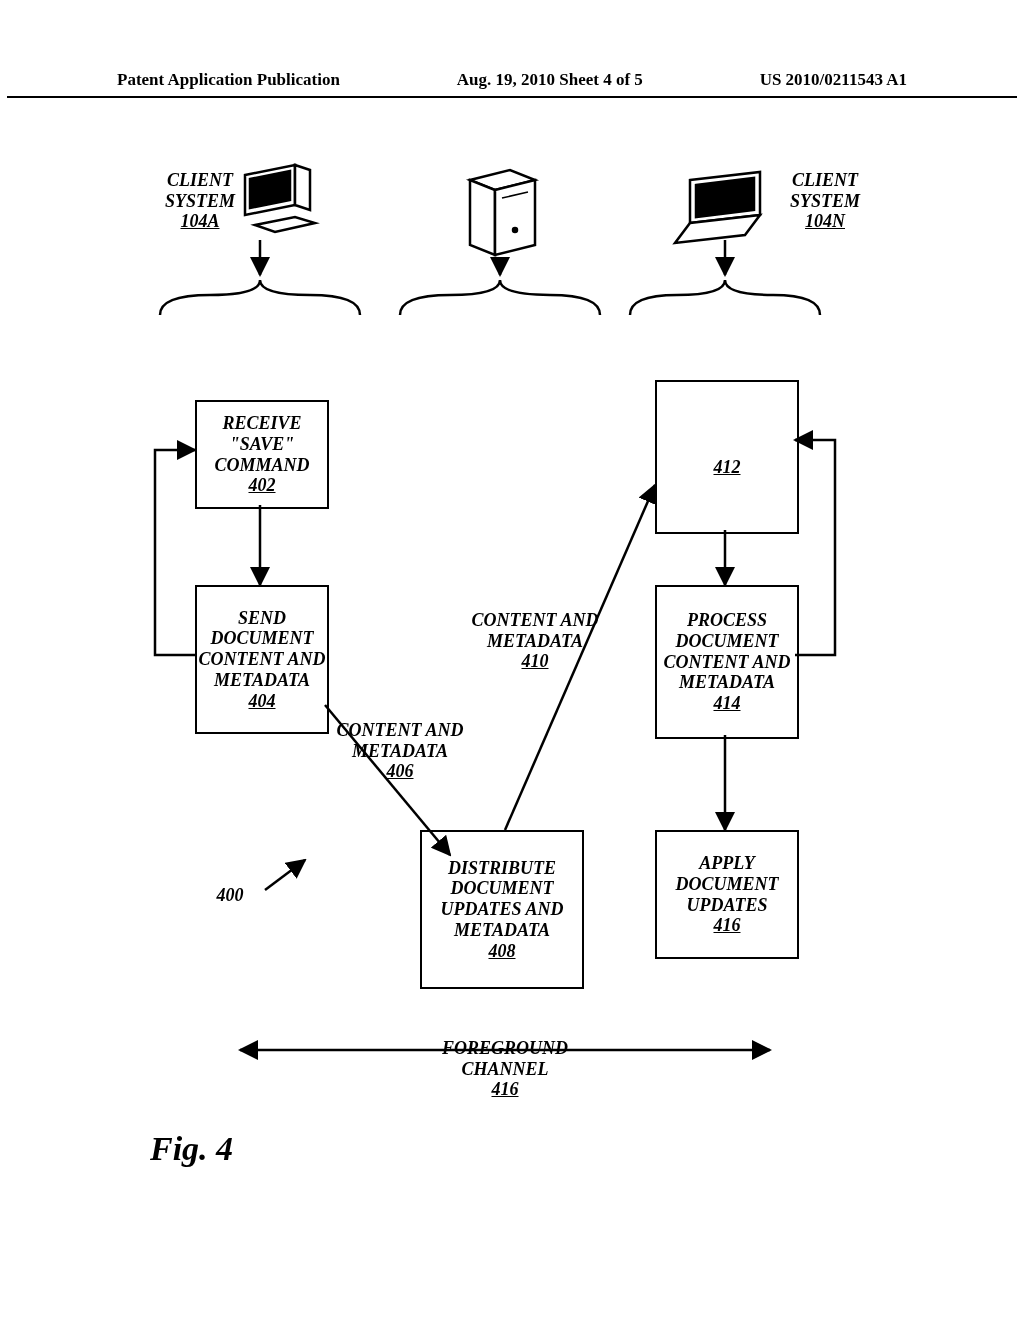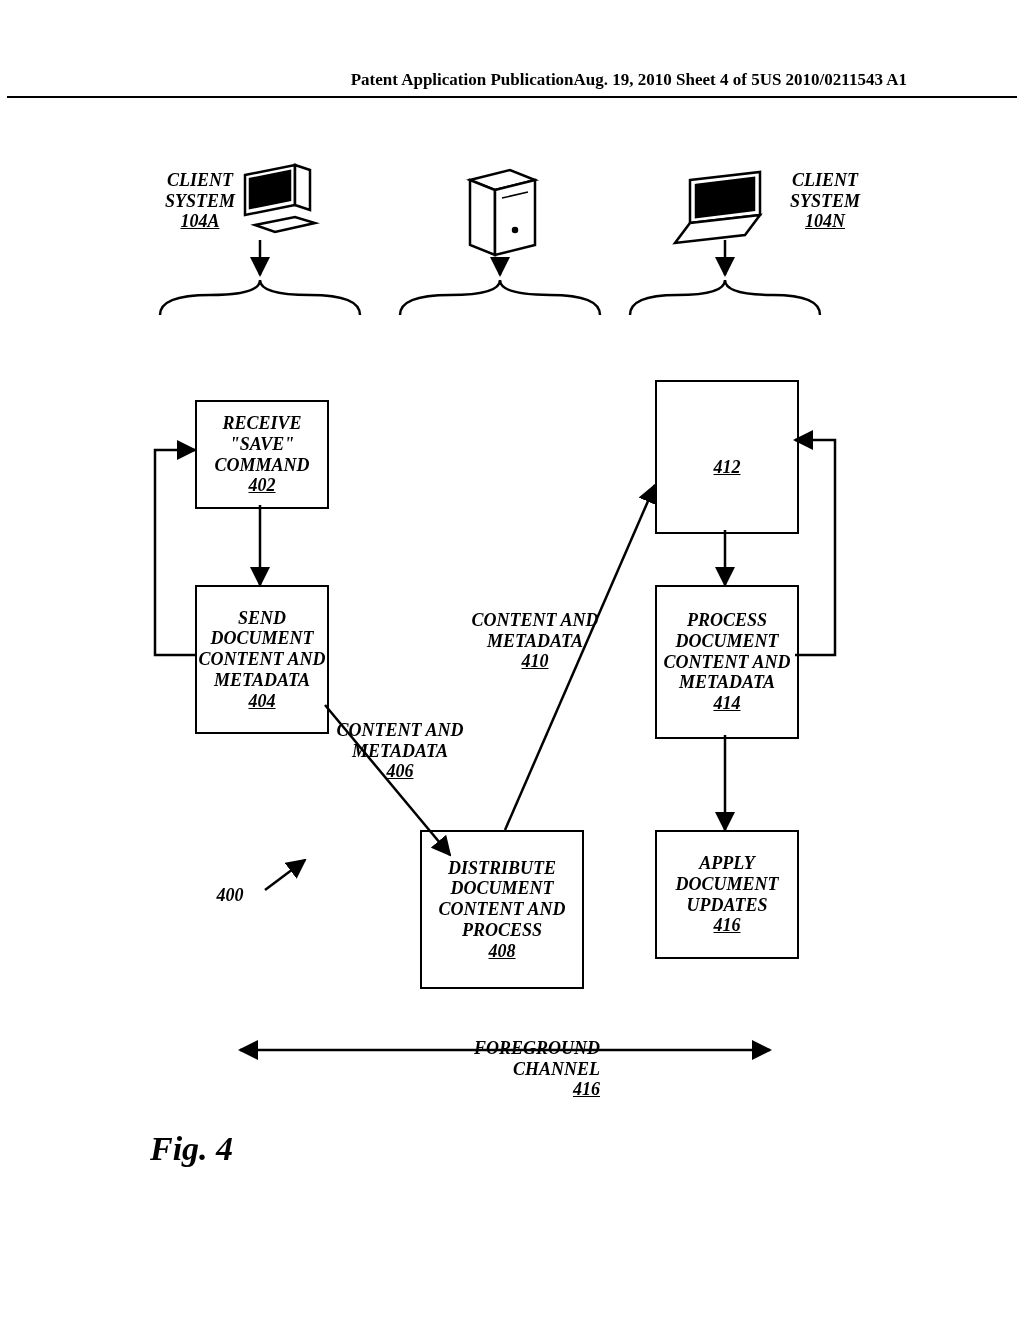--- a/index.html
+++ b/index.html
@@ -11,21 +11,21 @@
     height: 1320px;
     position: relative;
   }
   .header {
     position: absolute;
     top: 70px;
     left: 0;
     right: 0;
     padding: 0 110px 6px 110px;
     display: flex;
-    justify-content: flex-end;
+    justify-content: space-between;
     font-size: 17px;
     font-weight: bold;
     border-bottom: 2px solid #000;
     width: 790px;
     margin: 0 auto;
   }
   .diagram {
     position: absolute;
     top: 160px;
     left: 110px;
@@ -139,21 +139,21 @@
     <path d="M 395 890 L 660 890" stroke="#000" stroke-width="2.5" fill="none" marker-end="url(#arrow)"></path>
   </svg>
 
   <div class="box" style="left:85px; top:240px; width:130px; height:105px;">
     <div><span>RECEIVE "SAVE" COMMAND</span><br><span class="ref">402</span></div>
   </div>
   <div class="box" style="left:85px; top:425px; width:130px; height:145px;text-align:center;">
     <div><span>SEND DOCUMENT CONTENT AND METADATA</span><br><span class="ref">404</span></div>
   </div>
   <div class="box" style="left:310px; top:670px; width:160px; height:155px;">
-    <div><span>DISTRIBUTE DOCUMENT CONTENT AND PROCESS</span><br><span class="ref">408</span></div>
+    <div><span>DISTRIBUTE DOCUMENT UPDATES AND METADATA</span><br><span class="ref">408</span></div>
   </div>
   <div class="box" style="left:545px; top:220px; width:140px; height:150px;">
     <div><br><span class="ref">412</span></div>
   </div>
   <div class="box" style="left:545px; top:425px; width:140px; height:150px;justify-content:flex-end;">
     <div><span>PROCESS DOCUMENT CONTENT AND METADATA</span><br><span class="ref">414</span></div>
   </div>
   <div class="box" style="left:545px; top:670px; width:140px; height:125px;font-style:italic;">
     <div><span>APPLY DOCUMENT UPDATES</span><br><span class="ref">416</span></div>
   </div>
@@ -162,18 +162,18 @@
     <span>CONTENT AND METADATA</span><br><span class="ref">406</span>
   </div>
   <div class="label" style="left:340px; top:450px; width:170px;">
     <span>CONTENT AND METADATA</span><br><span class="ref">410</span>
   </div>
 
   <div class="label" style="left:90px; top:725px; width:60px;">
     <span>400</span>
   </div>
 
-  <div class="label" style="left:300px; top:878px; width:190px;text-align:right;">
+  <div class="label" style="left:300px; top:878px; width:190px;">
     <span>FOREGROUND CHANNEL</span><br><span class="ref">416</span>
   </div>
 
   <div class="fig-caption" style="left:40px; top:970px;">Fig. 4</div>
 </div>
 
 </body></html>

